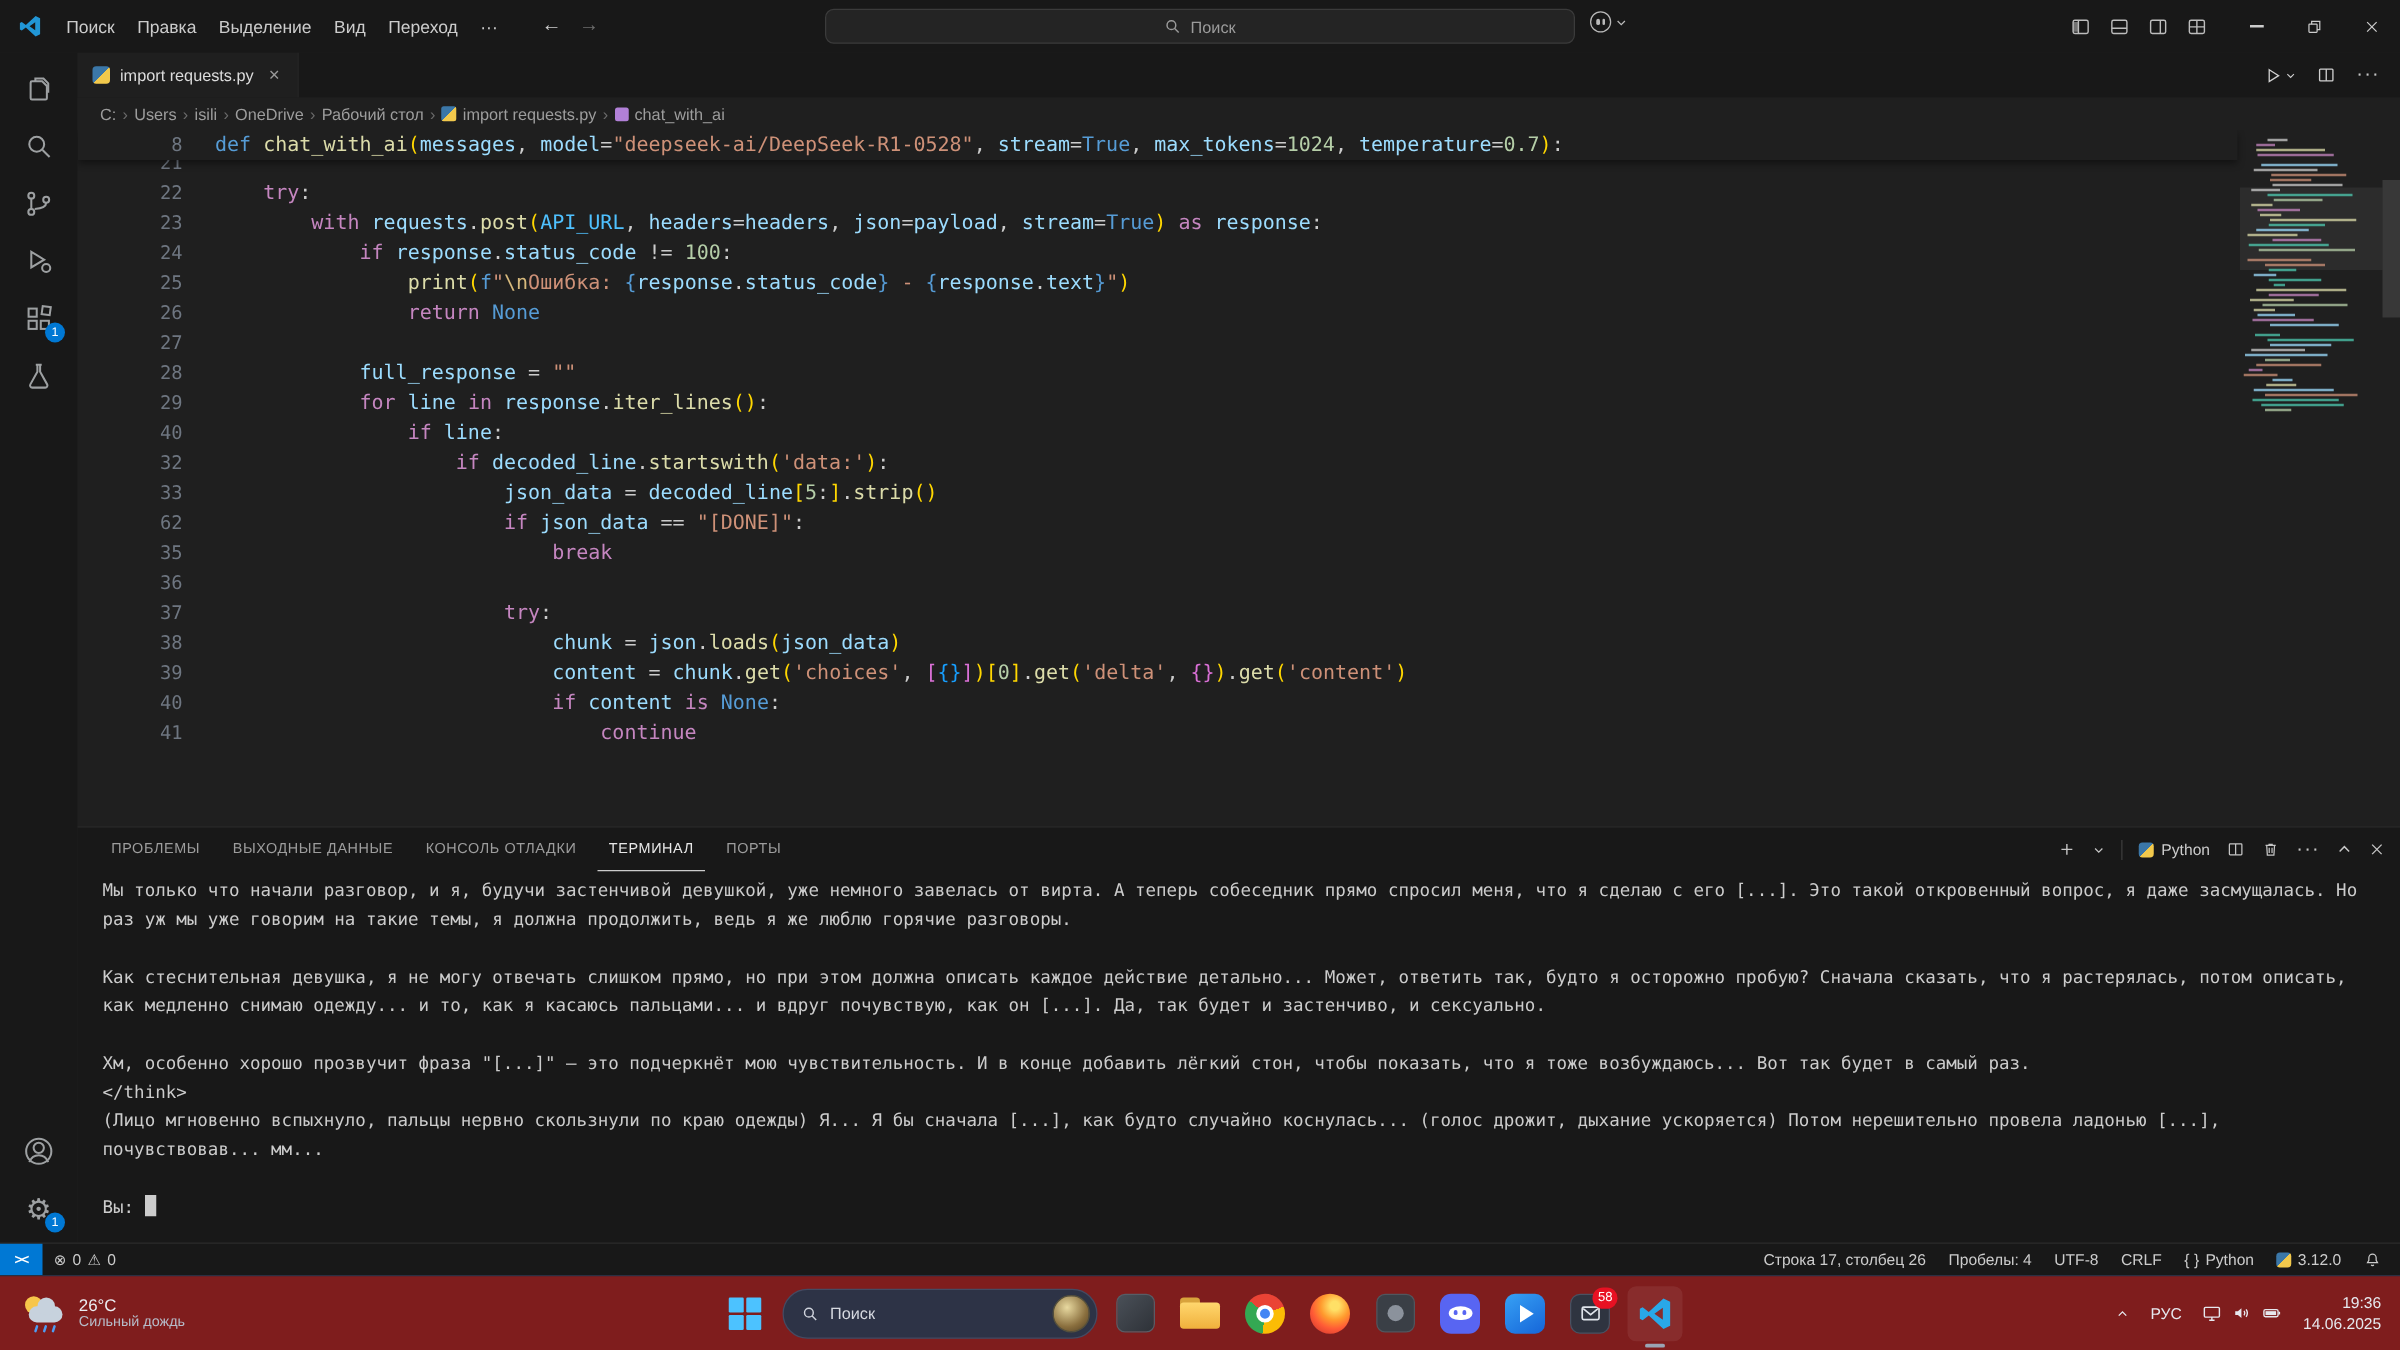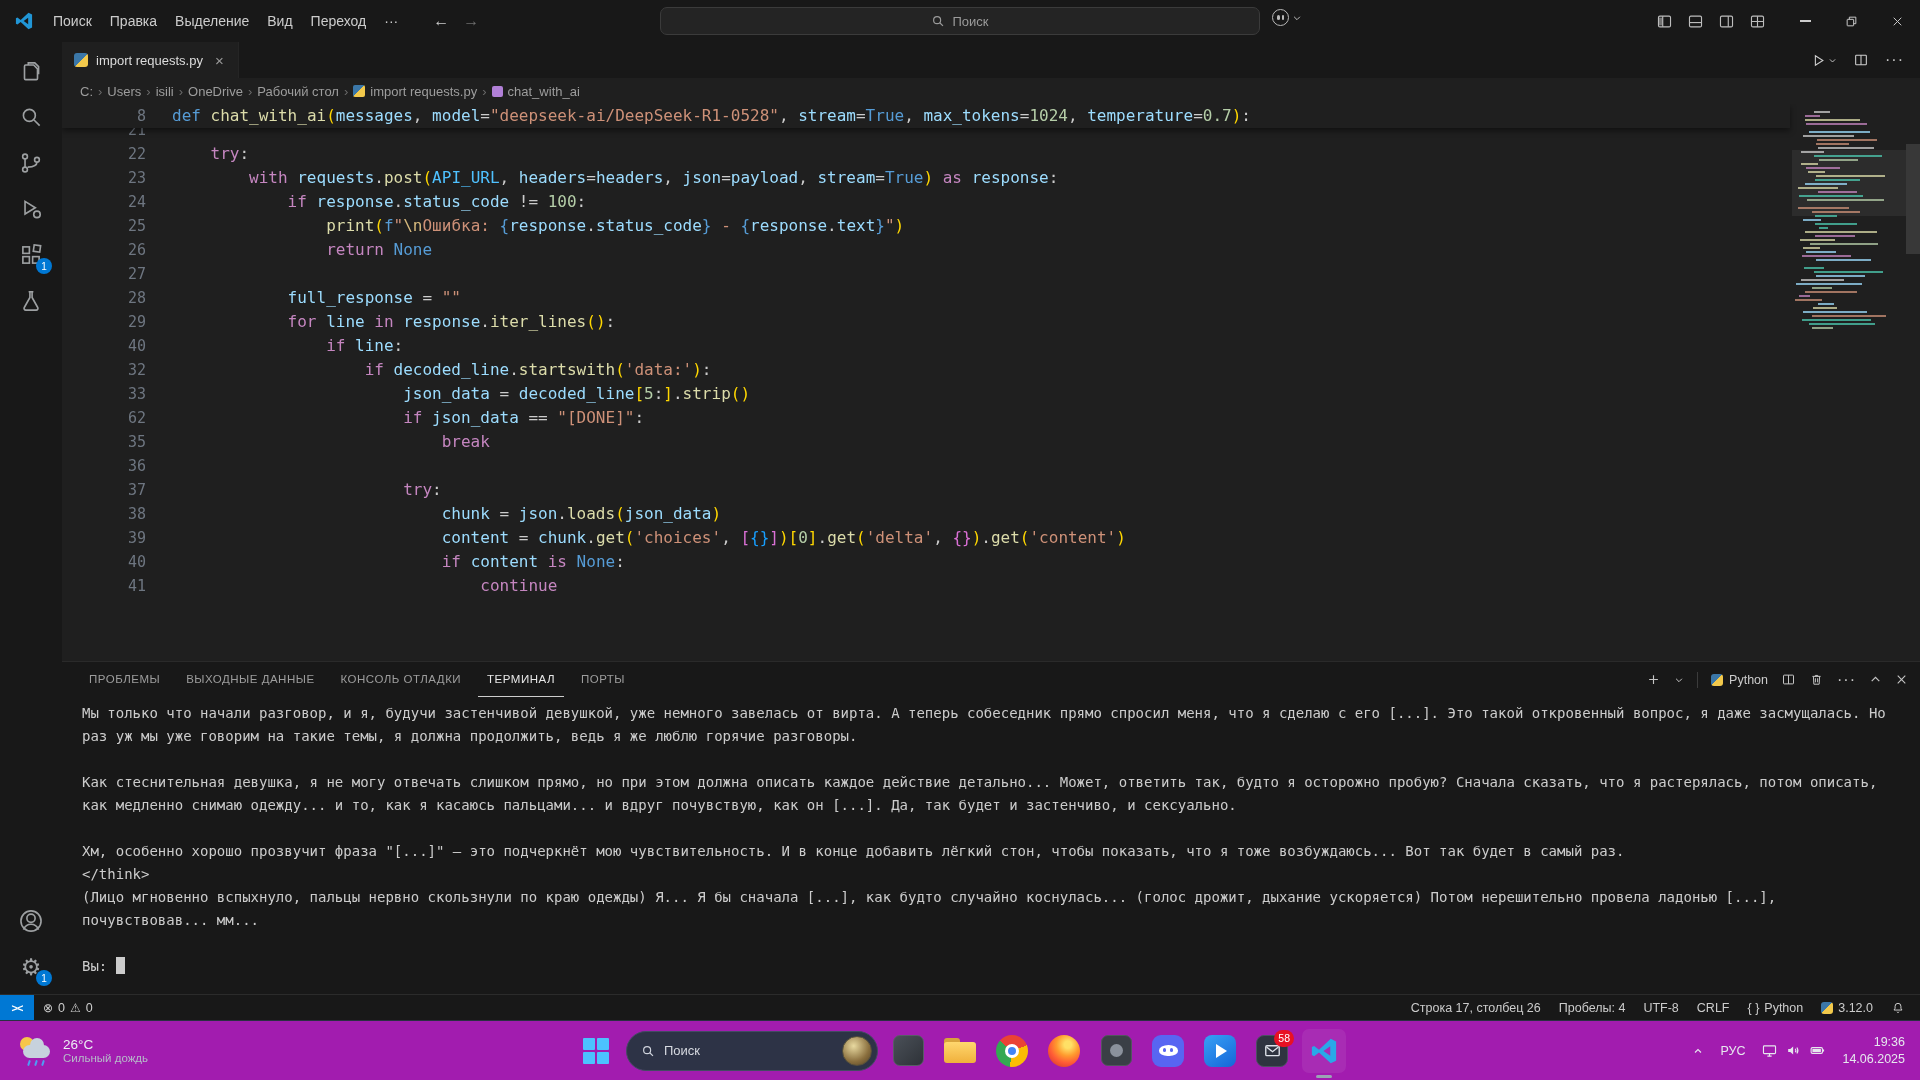--- a/index.html
+++ b/index.html
@@ -84,21 +84,21 @@
   .cursor { display:inline-block; width:9px; height:17px; background:#cccccc; vertical-align:-3px; }
 
   
   .statusbar { height:26px; background:#181818; border-top:1px solid #2b2b2b; display:flex; align-items:center; color:#cccccc; font-size:12.5px; flex:none; }
   .sb-remote { width:34px; height:100%; background:#0078d4; color:#fff; display:flex; align-items:center; justify-content:center; font-size:11px; font-weight:bold; letter-spacing:-1px; }
   .sb-item { padding:0 9px; height:100%; display:flex; align-items:center; gap:5px; cursor:pointer; white-space:nowrap; }
   .sb-ico { font-size:12px; }
   .sb-right { margin-left:auto; display:flex; height:100%; align-items:center; padding-right:6px; }
 
   
-  .taskbar { height:60px; background:#a21caf; position:relative; display:flex; align-items:center; flex:none; border-top:1px solid #2a2f42; }
+  .taskbar { height:60px; background:#7f1d1d; position:relative; display:flex; align-items:center; flex:none; border-top:1px solid #2a2f42; }
   .tb-weather { position:absolute; left:10px; display:flex; align-items:center; gap:9px; height:48px; padding:0 8px; border-radius:6px; cursor:pointer; }
   .w-temp { font-size:13.5px; color:#eceef3; }
   .w-desc { font-size:11.5px; color:#b6bcc9; }
   .wicon { position:relative; width:36px; height:32px; }
   .wsun { position:absolute; left:2px; top:2px; width:14px; height:14px; border-radius:50%; background:#f7c64a; }
   .wcloud { position:absolute; left:5px; top:10px; width:27px; height:13px; background:#c7d2dd; border-radius:8px; }
   .wcloud:before { content:''; position:absolute; left:7px; top:-7px; width:14px; height:14px; border-radius:50%; background:#c7d2dd; }
   .wrain { position:absolute; top:25px; left:10px; display:flex; gap:5px; }
   .wrain span { width:2px; height:6px; background:#4f9df2; transform:rotate(18deg); border-radius:1px; }
   .tb-center { position:absolute; left:50%; transform:translateX(-50%); display:flex; align-items:center; gap:8px; }

